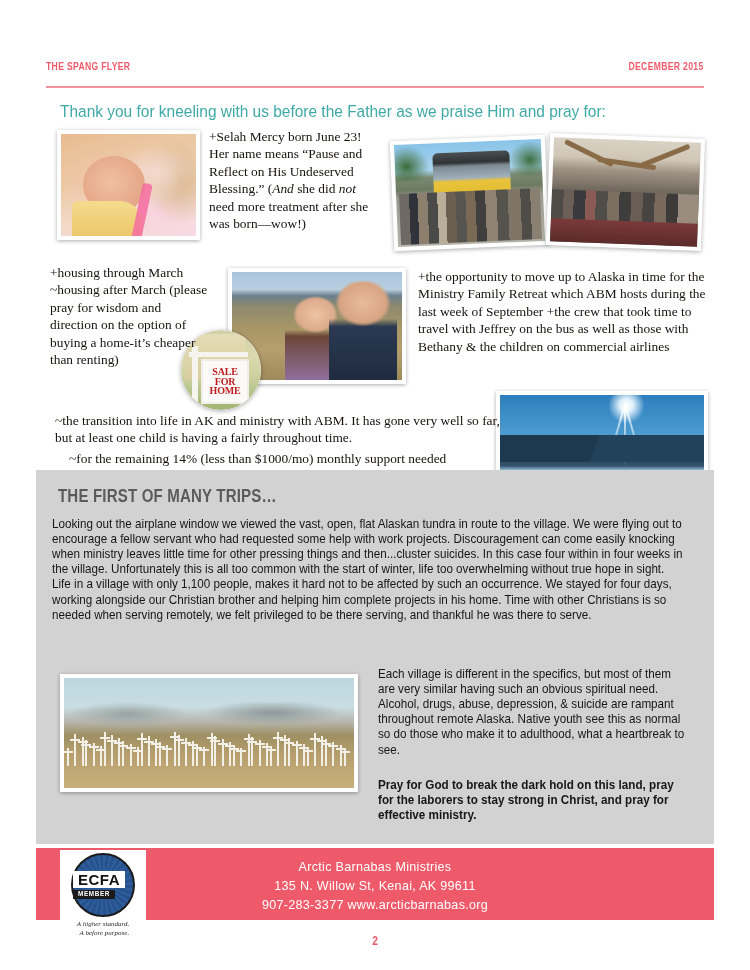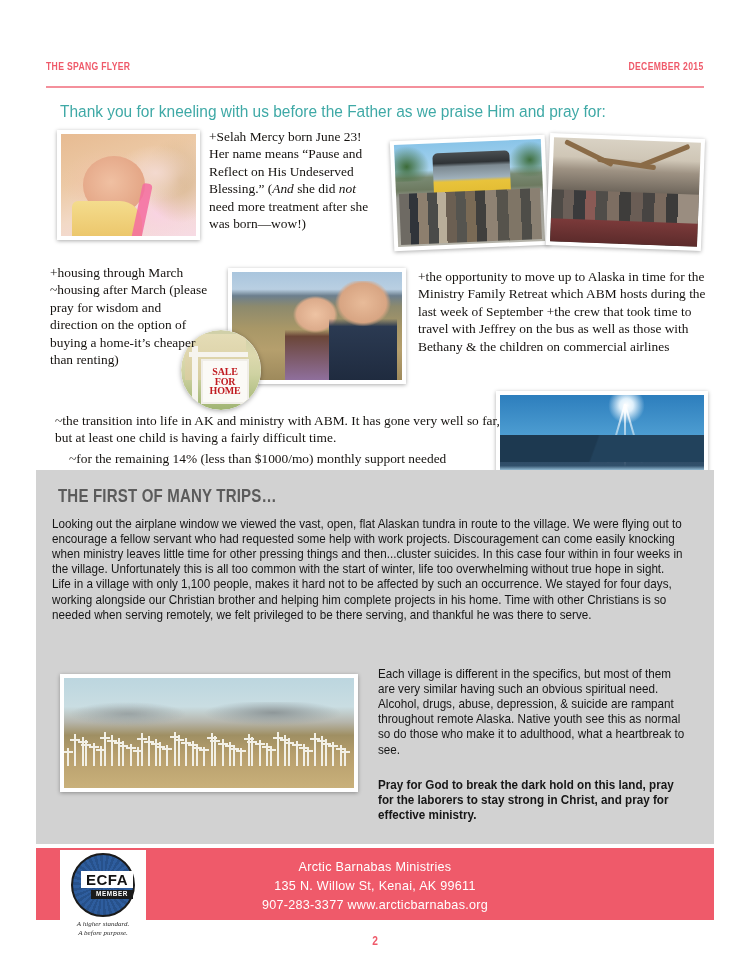--- a/index.html
+++ b/index.html
@@ -330,37 +330,37 @@
     align-items: center;
     justify-content: flex-start;
     padding-top: 3px;
     box-sizing: border-box;
   }
   .ecfa-seal {
     width: 64px; height: 64px; border-radius: 50%;
     border: 2.5px solid #1b1b1b;
     background:
       repeating-conic-gradient(from 0deg at 50% 50%, #2e5d9e 0deg 6deg, #27518b 6deg 12deg);
-    display: flex; flex-direction: column; align-items: flex-end; justify-content: center;
+    display: flex; flex-direction: column; align-items: flex-start; justify-content: center;
     box-sizing: border-box;
   }
   .ecfa-word {
     background: #ffffff; color: #121212;
     font-family: "Liberation Sans", sans-serif; font-weight: bold;
     font-size: 15px; line-height: 1; padding: 1px 5px; letter-spacing: 0.5px;
   }
   .ecfa-member {
     background: #1b1b1b; color: #ffffff;
     font-family: "Liberation Sans", sans-serif; font-weight: bold;
     font-size: 6.4px; line-height: 1; padding: 1.5px 5px; margin-top: 2px;
     letter-spacing: 0.6px;
   }
   .ecfa-tag {
     font-family: "Liberation Serif", serif; font-style: italic;
-    font-size: 7px; line-height: 1.25; color: #2b2b2b; text-align: center;
+    font-size: 7px; line-height: 1.25; color: #2b2b2b; text-align: right;
     margin-top: 3px;
   }
   .page-number {
     position: absolute;
     left: 0; top: 934px; width: 750px;
     text-align: center;
     font-family: "Liberation Sans", sans-serif;
     font-weight: bold;
     font-size: 12px;
     color: #ef5a6a;
@@ -429,21 +429,21 @@
     <div class="ray"></div>
     <div class="ray r2"></div>
     <div class="ray r3"></div>
     <div class="mtn"></div>
   </div>
 </div>
 
 <div class="serif-block" id="prayer-selah">+Selah Mercy born June 23! Her name means “Pause and Reflect on His Undeserved Blessing.” (<i>And</i> she did <i>not</i> need more treatment after she was born—wow!)</div>
 <div class="serif-block" id="prayer-housing">+housing through March ~housing after March (please pray for wisdom and direction on the option of buying a home-it’s cheaper than renting)</div>
 <div class="serif-block" id="prayer-alaska">+the opportunity to move up to Alaska in time for the Ministry Family Retreat which ABM hosts during the last week of September +the crew that took time to travel with Jeffrey on the bus as well as those with Bethany &amp; the children on commercial airlines</div>
-<div class="serif-block" id="prayer-transition">~the transition into life in AK and ministry with ABM. It has gone very well so far, but at least one child is having a fairly difficult time.</div>
+<div class="serif-block" id="prayer-transition">~the transition into life in AK and ministry with ABM. It has gone very well so far, but at least one child is having a fairly throughout time.</div>
 <div class="serif-block" id="prayer-support">~for the remaining 14% (less than $1000/mo) monthly support needed</div>
 
 <div class="panel"></div>
 <div class="panel-title">THE FIRST OF MANY TRIPS…</div>
 
 <div class="photo" id="photo-cemetery">
   <div class="inner">
     <div class="clouds"></div>
     <div class="crosses">
         <div class="cr" style="left: 1%; height: 48%;"></div>

